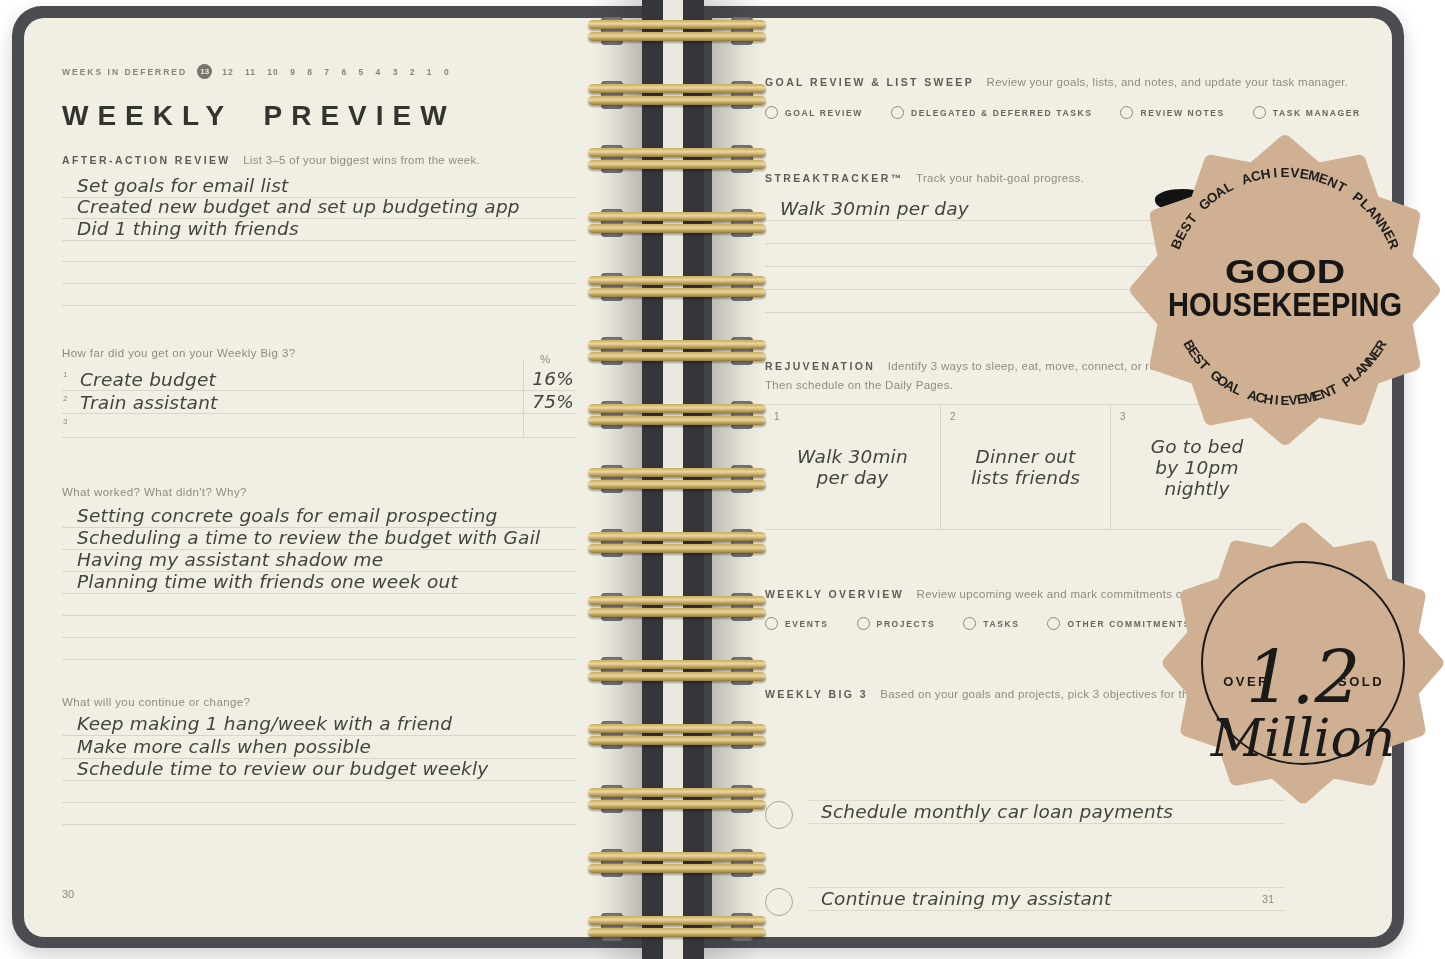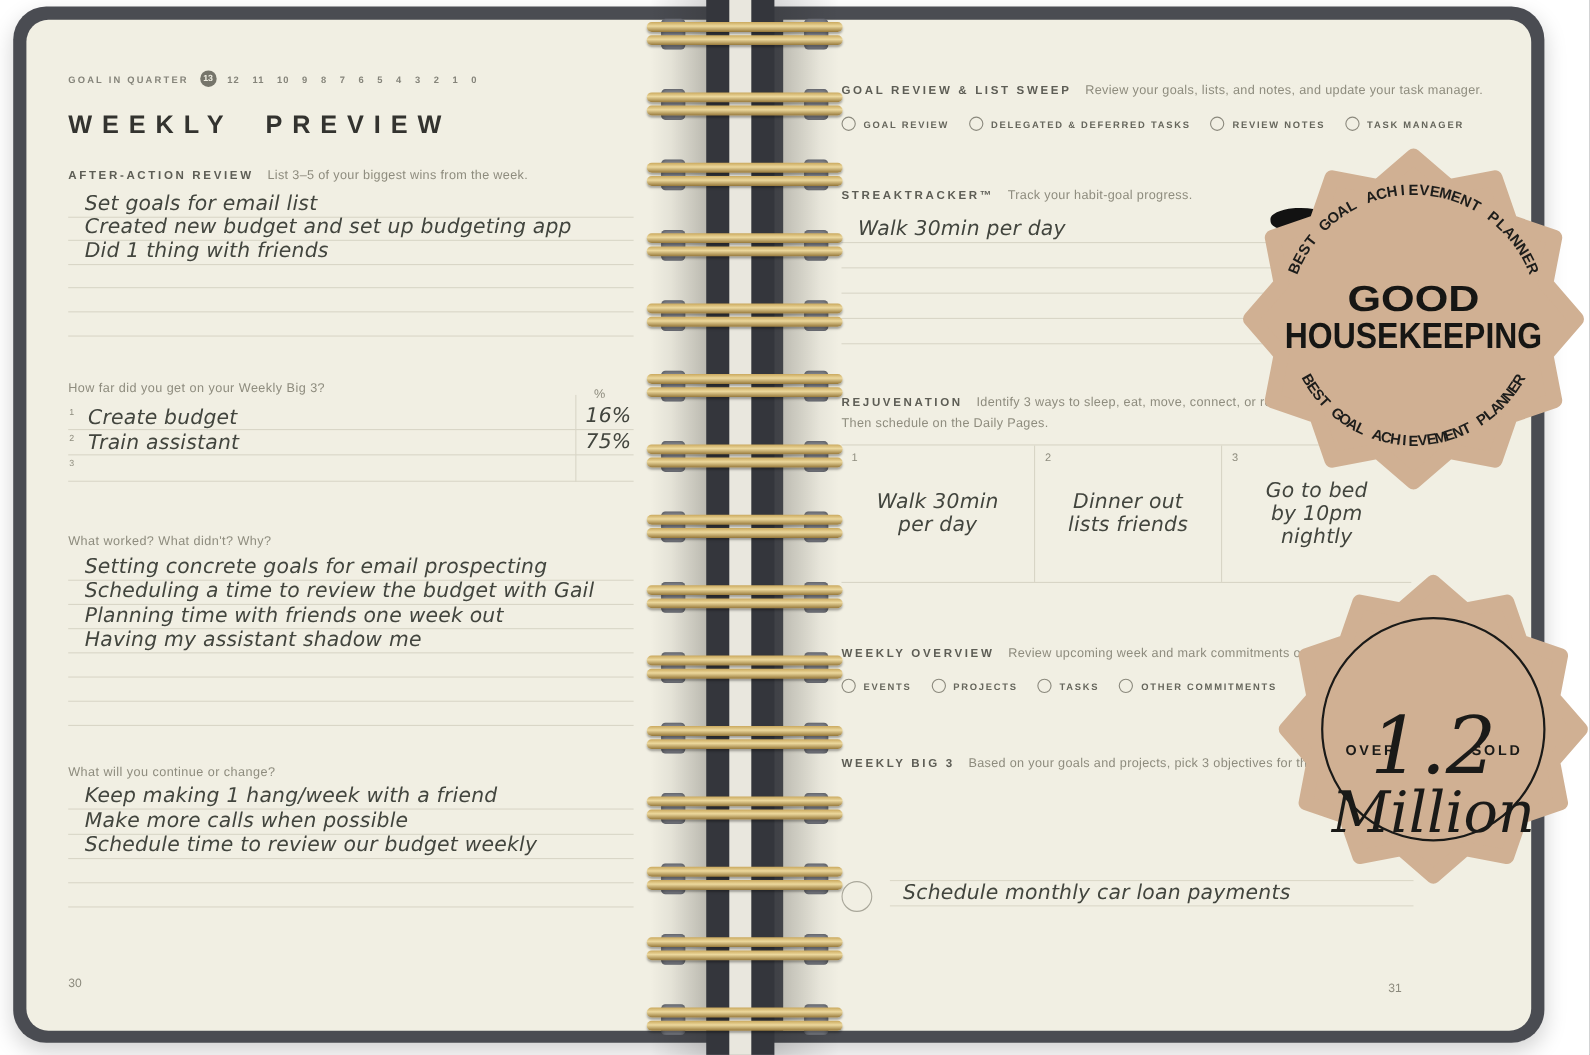--- a/index.html
+++ b/index.html
@@ -11,40 +11,40 @@
   .page-right{left:712px;width:680px;border-radius:0 20px 20px 0;}
   .page-right::before{content:'';position:absolute;left:0;top:0;bottom:0;width:34px;background:linear-gradient(270deg,rgba(0,0,0,0),rgba(0,0,0,.10));}
 
   .abs{position:absolute;}
   .lbl{font-size:10.5px;font-weight:700;letter-spacing:2.4px;color:#5d5d55;}
   .desc{font-size:11.5px;color:#8e8c7e;letter-spacing:.3px;}
   .q{font-size:11.5px;color:#8e8c7e;letter-spacing:.4px;}
   .hw{font-family:"DejaVu Sans",sans-serif;font-style:italic;font-size:18.5px;color:#42453e;letter-spacing:.2px;white-space:nowrap;}
   .pgnum{font-size:11px;color:#8b897c;}
 
-  .title{font-size:23px;font-weight:600;letter-spacing:9px;word-spacing:14px;color:#33332f;}
+  .title{font-size:28px;font-weight:600;letter-spacing:9px;word-spacing:14px;color:#33332f;}
 
   .weeks{display:flex;align-items:center;gap:10px;}
   .weeks .wlabel{font-size:8.5px;font-weight:700;letter-spacing:2px;color:#85847a;}
   .weeks .wcur{display:inline-flex;width:15px;height:15px;border-radius:50%;background:#76756b;color:#f1efe3;font-size:8px;font-weight:700;align-items:center;justify-content:center;}
   .weeks .wnums{font-size:8.5px;font-weight:700;letter-spacing:1px;word-spacing:8px;color:#85847a;}
 
   .rules{display:block;}
   .rules .row{box-sizing:border-box;border-bottom:1px solid #d9d6c7;display:flex;align-items:flex-end;padding:0 0 1px 15px;text-align:right;}
   .r21 .row{height:21.6px;}
   .r22 .row{height:22px;}
   .r223 .row{height:22.3px;}
 
   .t-table{position:relative;}
   .t-table .trow{box-sizing:border-box;position:relative;height:23.5px;border-bottom:1px solid #d9d6c7;display:flex;align-items:flex-end;padding-left:18px;}
   .t-table .rn{position:absolute;left:1px;top:3px;font-size:8px;color:#8e8c7e;font-style:normal;}
   .t-table .pct{position:absolute;right:2px;bottom:1px;}
   .t-table .vline{position:absolute;left:461px;top:-8px;bottom:0;border-left:1px solid #d9d6c7;}
 
-  .cbrow{display:flex;gap:18px;align-items:flex-start;}
+  .cbrow{display:flex;gap:28px;align-items:flex-start;}
   .cb{display:flex;align-items:center;gap:7px;}
   .cb .circ{display:inline-block;width:11px;height:11px;border:1.2px solid #8b897d;border-radius:50%;background:transparent;}
   .cb .cblabel{font-size:8.5px;font-weight:700;letter-spacing:1.6px;color:#66665c;}
 
   .grid{box-sizing:border-box;display:flex;border-top:1px solid #d8d5c6;border-bottom:1px solid #d8d5c6;}
   .cell{box-sizing:border-box;position:relative;display:flex;align-items:center;justify-content:center;text-align:center;}
   .cell + .cell{border-left:1px solid #d8d5c6;}
   .cell .cnum{position:absolute;left:9px;top:6px;font-size:10px;color:#8e8c7e;}
   .cell .hw{white-space:normal;line-height:21px;}
 
@@ -74,21 +74,21 @@
 </head>
 <body>
 
 <div class="stage">
 
   <div class="cover"></div>
   <div class="page page-left"></div>
   <div class="page page-right"></div>
 
   <div class="abs weeks" style="left:62px;top:64px;">
-    <span class="wlabel">GOAL IN QUARTER</span>
+    <span class="wlabel">WEEKS IN DEFERRED</span>
     <span class="wcur">13</span>
     <span class="wnums">12 11 10 9 8 7 6 5 4 3 2 1 0</span>
   </div>
 
   <div class="abs title" style="left:62px;top:100px;">WEEKLY PREVIEW</div>
 
   <div class="abs" style="left:62px;top:150px;text-align:right;">
     <span class="lbl">AFTER-ACTION REVIEW</span>
     <span class="desc" style="margin-left:8px;">List 3–5 of your biggest wins from the week.</span>
   </div>
@@ -136,24 +136,24 @@
 
   <div class="abs q" style="left:62px;top:486px;">What worked? What didn't? Why?</div>
   <div class="abs rules r22" style="left:62px;top:506px;width:514px;">
     <div class="row">
         <span class="hw">Setting concrete goals for email prospecting</span>
       </div>
     <div class="row">
         <span class="hw">Scheduling a time to review the budget with Gail</span>
       </div>
     <div class="row">
+        <span class="hw">Having my assistant shadow me</span>
+      </div>
+    <div class="row">
         <span class="hw">Planning time with friends one week out</span>
-      </div>
-    <div class="row">
-        <span class="hw">Having my assistant shadow me</span>
       </div>
     <div class="row">
         <span class="hw"></span>
       </div>
     <div class="row">
         <span class="hw"></span>
       </div>
     <div class="row">
         <span class="hw"></span>
       </div>
@@ -269,20 +269,26 @@
   </div>
 
   <div class="abs" style="left:765px;top:684px;white-space:nowrap;">
     <span class="lbl">WEEKLY BIG 3</span>
     <span class="desc" style="margin-left:8px;">Based on your goals and projects, pick 3 objectives for the com</span>
   </div>
   <div class="abs b3row" style="left:765px;top:729px;width:520px;">
     <span class="bigcirc"></span>
     <div class="b3lines">
         <span class="hw">Schedule monthly car loan payments</span>
+      </div>
+  </div>
+  <div class="abs b3row" style="left:765px;top:786px;width:520px;">
+    <span class="bigcirc"></span>
+    <div class="b3lines">
+        <span class="hw">Continue training my assistant</span>
       </div>
   </div>
 
   <div class="abs pgnum" style="left:1262px;top:893px;">31</div>
 
   <div class="binding">
     <div class="bind-edge-l"></div>
     <div class="bind-edge-r"></div>
     <div class="bind-gap"></div>
   <div class="coil" style="top: 20px;">

